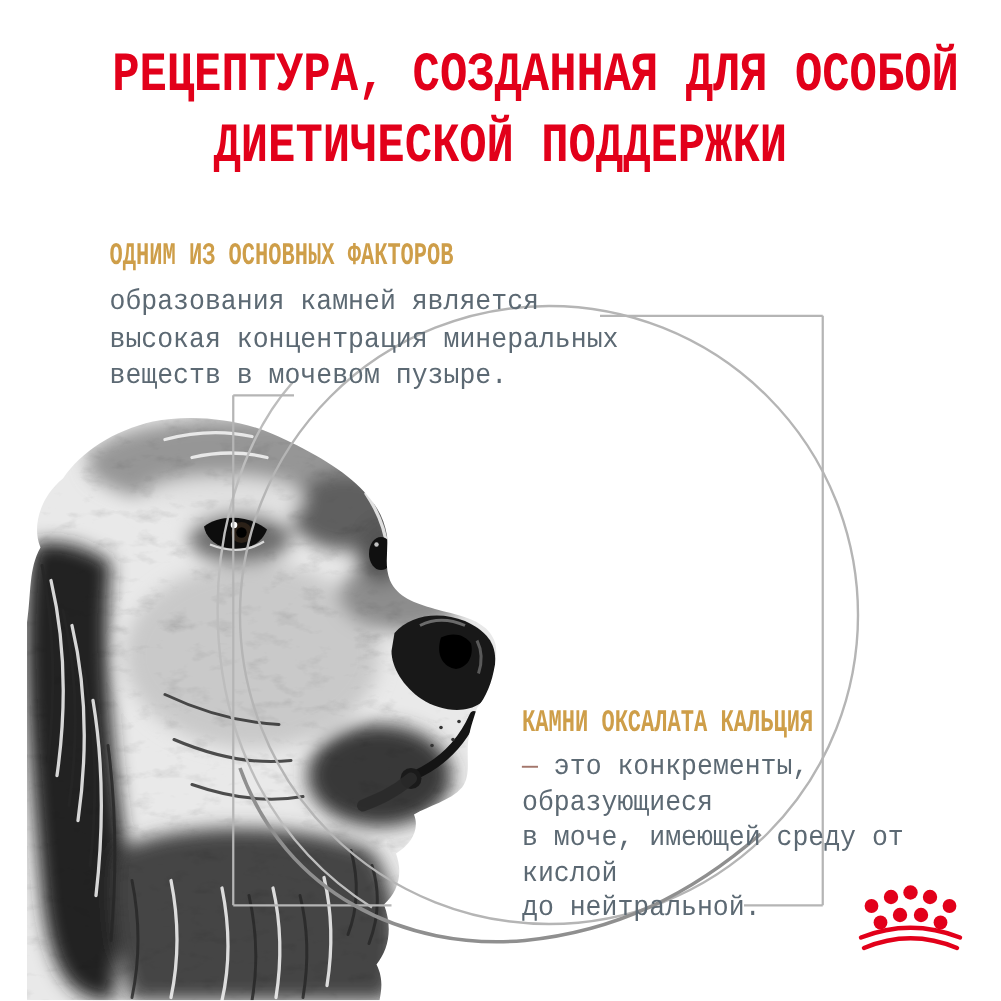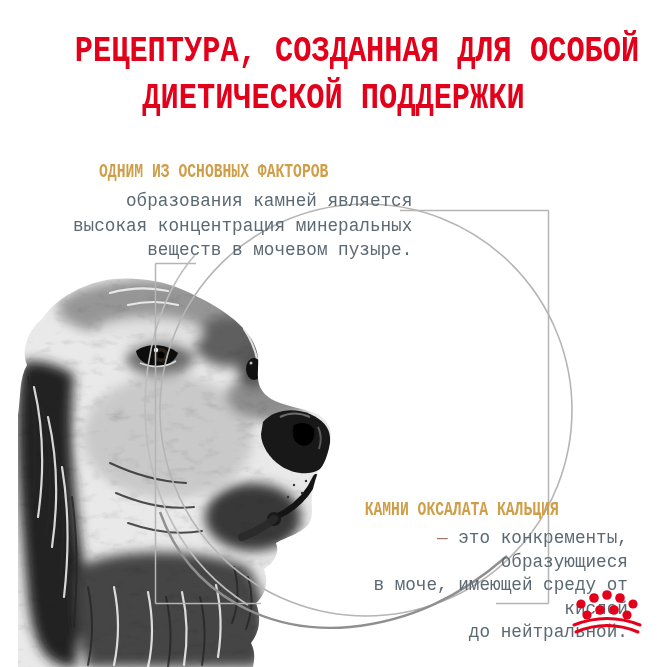--- a/index.html
+++ b/index.html
@@ -10,34 +10,34 @@
   }
   .abs{position:absolute;}
   
   .title{
     left:0;right:0;top:28px;text-align:center;
     color:#E2001A;font-weight:bold;font-size:37px;line-height:47px;
     transform:scaleX(0.82);transform-origin:50% 0;
     letter-spacing:0px;white-space:nowrap;z-index:5;
   }
   
-  .block{z-index:5;text-align:right;}
+  .block{z-index:5;}
   .block h2{
     margin:0 0 7px 0;color:#CE9E49;font-size:21px;line-height:21px;
     font-weight:bold;transform:scaleX(0.70);transform-origin:0 0;white-space:nowrap;
   }
   .body{
     color:#5C6973;font-size:19px;white-space:pre-line;
     transform:scaleX(0.93);transform-origin:0 0;
   }
   .b1{left:55px;top:161px;}
   .b1 .body{line-height:24.5px;}
   .b2{left:330px;top:268px;}
   .b2 .body{line-height:22.8px;}
-  .b3{left:330px;top:499px;}
+  .b3{left:330px;top:472px;}
   .b3 .body{line-height:23.5px;}
   .lead-dash{color:#A3766B;}
   
   #dog{left:0;top:267px;z-index:1;}
   #decor{left:0;top:0;z-index:2;}
   #crown{left:551px;top:586px;z-index:6;}
 </style>
 </head>
 <body>
 

